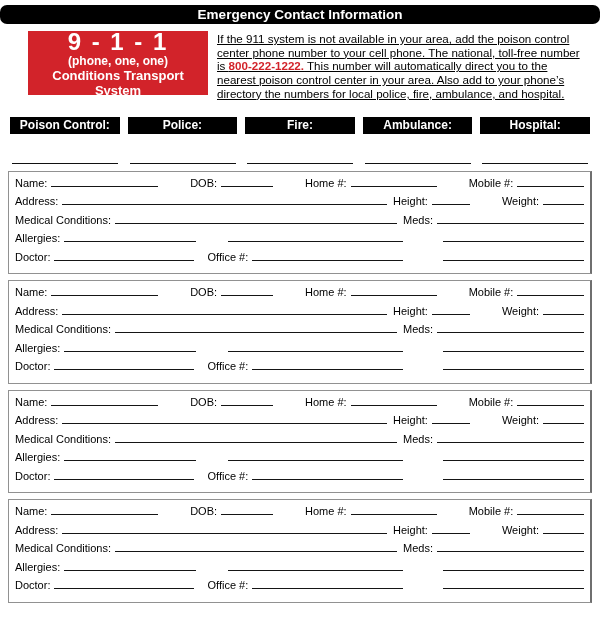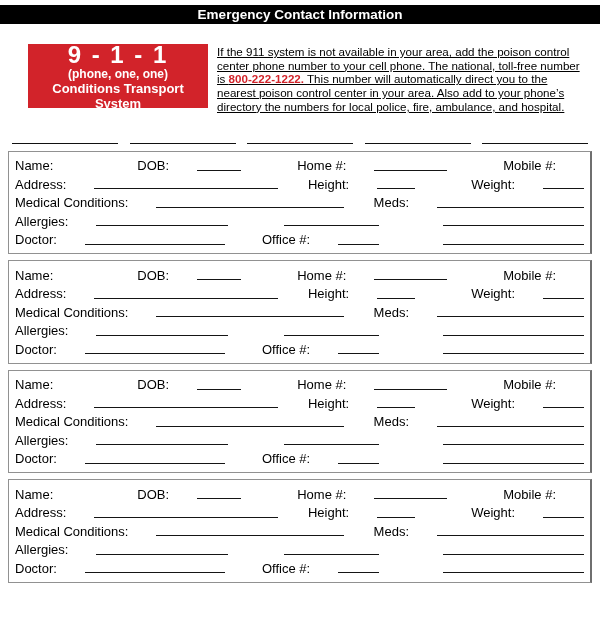--- a/index.html
+++ b/index.html
@@ -4,24 +4,24 @@
 <style>
   :root{ --red:#d2232a; --ink:#111; }
   html,body{ margin:0; padding:0; background:#fff; }
   .page{
     position:relative; width:600px; height:623px; overflow:hidden; background:#fff;
     font-family:"Liberation Sans","DejaVu Sans",sans-serif; color:#000;
   }
   .black-bar{
     background:#000; color:#fff; font-weight:bold; text-align:center;
   }
-  .header-bar{ margin-top:5px; height:19px; line-height:19px; font-size:13.5px; }
+  .header-bar{ margin-top:5px; height:19px; line-height:19px; font-size:13.5px;border-radius:7px; }
   .family-bar{ margin-top:13px; height:20px; line-height:20px; font-size:13.5px; }
 
-  .intro{ display:flex; margin:20px 12px 0 12px; gap:9px;padding-left:16px; }
+  .intro{ display:flex; margin:7px 12px 0 12px; gap:9px;padding-left:16px; }
   .red-box{
     width:180px; min-width:180px; height:64px; background:var(--red); color:#fff;
     display:flex; flex-direction:column; justify-content:center; text-align:center;
   }
   .red-number{ font-size:24px; font-weight:bold; line-height:25px; letter-spacing:2px; }
   .red-sub{ font-size:12px; font-weight:bold; line-height:14px; }
   .red-caption{ font-size:13px; font-weight:bold; line-height:15px; }
   .intro-text{ flex:1; font-size:11.6px; line-height:13.7px; padding-top:1px;text-decoration:underline; }
   .phone-red{ color:var(--red); font-weight:bold; }
 
@@ -32,21 +32,21 @@
   }
   .contact-lines{ display:flex; gap:8px; margin:28px 10px 0 10px; height:3px; }
   .contact-line-cell{ flex:1; }
   .contact-line{ display:block; width:106px; margin-left:2px; border-bottom:1.6px solid var(--ink); height:1px; }
 
   #family-boxes{ margin:6px 8px 0 8px; }
   .member-box{
     border:1px solid #919191; border-right:2px solid #6f6f6f;
     margin-bottom:6px; padding:5px 6px 4px 6px; background:#fff;
   }
-  .frow{ display:flex; align-items:center; height:18.5px; font-size:13px; white-space:nowrap;gap:24px; }
+  .frow{ display:flex; align-items:flex-start; height:18.5px; font-size:11px; white-space:nowrap; }
   .lbl{ margin-right:4px; }
   .gap{ margin-left:32px; }
   .gap-lg{ margin-left:40px; }
   .ln{ display:inline-block; height:9px; border-bottom:1.4px solid #151515; }
   .w52{ width:52px; } .w86{ width:86px; } .w38{ width:38px; } .w41{ width:41px; }
   .w132{ width:132px; } .w140{ width:140px; } .w141{ width:141px; } .w147{ width:147px; }
   .fx1{ flex:1 1 0; } .fx16{ flex:1.6 1 0; } .fx2{ flex:2 1 0; } .fx135{ flex:1.35 1 0; }
 </style>
 </head>
 <body>
@@ -57,20 +57,27 @@
 
   <div class="intro">
     <div class="red-box">
       <div class="red-number">9 - 1 - 1</div>
       <div class="red-sub">(phone, one, one)</div>
       <div class="red-caption">Conditions Transport System</div>
     </div>
     <div class="intro-text"><span>If the 911 system is not available in your area, add the poison control center phone number to your cell phone. The national, toll-free number is </span><span class="phone-red">800-222-1222.</span><span> This number will automatically direct you to the nearest poison control center in your area. Also add to your phone’s directory the numbers for local police, fire, ambulance, and hospital.</span></div>
   </div>
 
+  <div class="contact-row">
+    <div class="contact-cell">Poison Control:</div>
+    <div class="contact-cell">Police:</div>
+    <div class="contact-cell">Fire:</div>
+    <div class="contact-cell">Ambulance:</div>
+    <div class="contact-cell">Hospital:</div>
+  </div>
 
   <div class="contact-lines">
     <div class="contact-line-cell">
       <span class="contact-line"></span>
       </div>
     <div class="contact-line-cell">
       <span class="contact-line"></span>
       </div>
     <div class="contact-line-cell">
       <span class="contact-line"></span>

